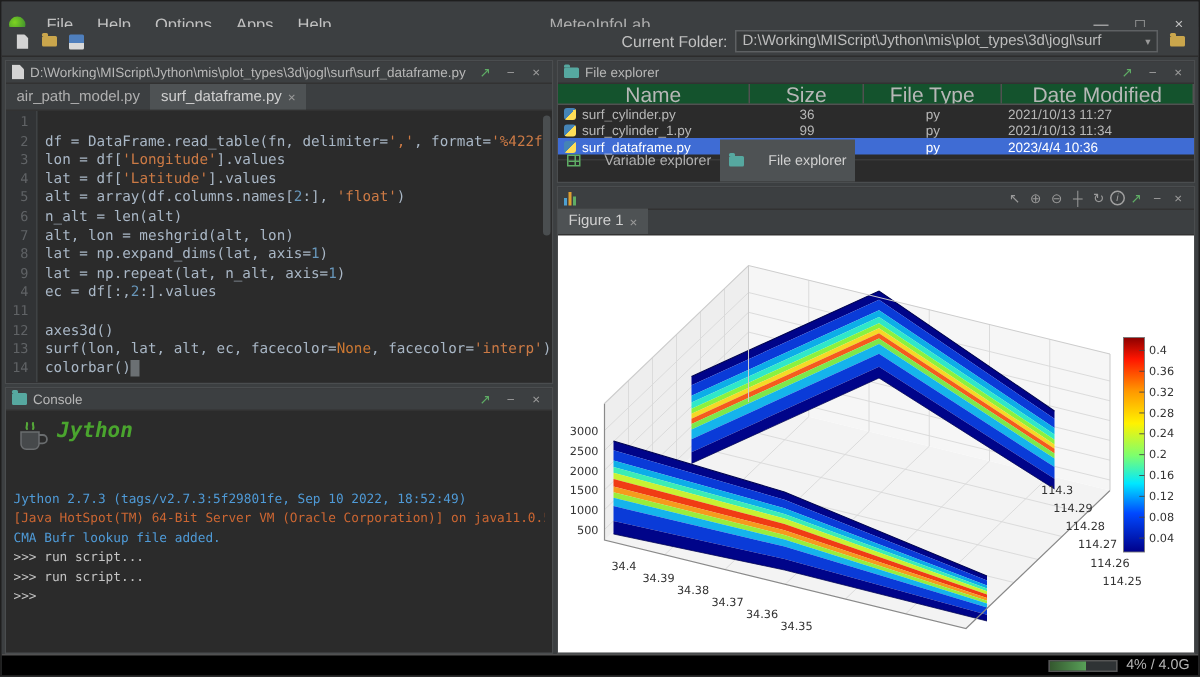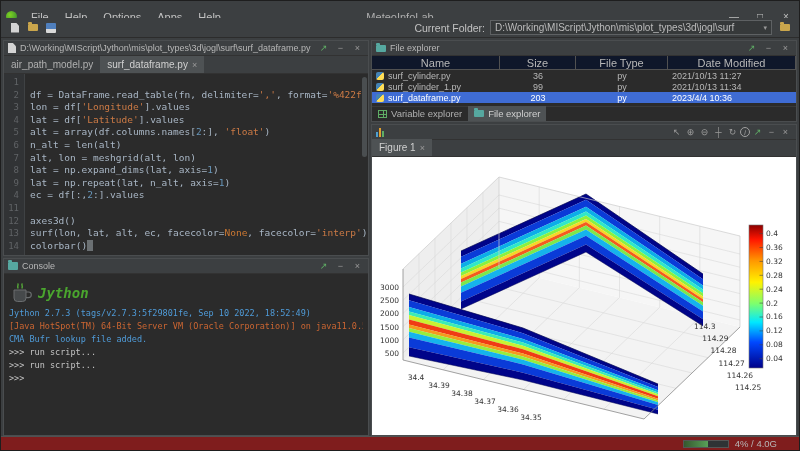--- a/index.html
+++ b/index.html
@@ -51,58 +51,58 @@
 .code-line{display:flex;height:12.6px;line-height:12.6px;position:relative;z-index:1}
 .lnum{flex:none;width:20px;text-align:right;padding-right:5px;color:#606366;font-size:9px}
 .lcontent{padding-left:6px;white-space:pre;color:#a9b7c6}
 .tk-p{color:#a9b7c6}.tk-s{color:#cc7a45}.tk-n{color:#6897bb}.tk-k{color:#cc7832}
 .tk-caret{background:#6b7073}
 .vscroll{position:absolute;right:0;top:0;bottom:0;width:7px;z-index:2}
 .vthumb{position:absolute;right:1px;top:3px;width:5px;height:80px;background:#4a4e50;border-radius:3px}
 
 .console-panel{left:2px;top:257px;width:366px;height:178px}
 .console-body{flex:1;overflow:hidden;padding:3px 5px;font-family:"DejaVu Sans Mono",monospace;font-size:8.5px}
-.jy-logo{display:flex;align-items:center;height:28px;margin:2px 0 0}
+.jy-logo{display:flex;align-items:flex-start;height:28px;margin:2px 0 20px}
 .jy-text{font-size:14px;font-weight:bold;font-style:italic;color:#4aa52e;margin-left:3px}
 .cline{height:13px;line-height:13px;white-space:pre;overflow:hidden}
 .c-info{color:#4f9bd8}.c-warn{color:#cc6632}.c-plain{color:#c4c4c4}
 
 .filex-panel{left:370px;top:39px;width:426px;height:82px}
 .fx-header{display:grid;grid-template-columns:128px 76px 92px 1fr;height:14px;flex:none;
-           background:#0f172a;border-bottom:1px solid #515151;font-size:11px}
+           background:#14532d;border-bottom:1px solid #515151;font-size:14px}
 .fx-header .cell{display:flex;align-items:center;justify-content:center;border-right:1px solid #515151;
            color:#b7b7b7;overflow:hidden}
 .fx-rows{flex:1;overflow:hidden}
 .fx-row{display:grid;grid-template-columns:128px 76px 92px 1fr;height:11px;font-size:9px;color:#b7b7b7}
 .fx-row.selected{background:#3f6cd4;color:#fff}
 .fx-row .cell{display:flex;align-items:center;padding:0 4px;overflow:hidden;white-space:nowrap}
 .cell.c-center{justify-content:center}
 .ic-py{width:8px;height:8px;border-radius:2px;background:linear-gradient(135deg,#4584b6 50%,#ffde57 50%);
        margin-right:4px;flex:none}
 .fx-bottom{height:15px;flex:none;background:#2b2b2b;border-top:1px solid #3a3a3a;display:flex;align-items:flex-end}
-.fx-tab{height:15px;display:flex;align-items:center;gap:4px;padding:0 6px;font-size:9.5px;color:#b0b0b0}
+.fx-tab{height:28px;display:flex;align-items:center;gap:16px;padding:0 6px;font-size:9.5px;color:#b0b0b0}
 .fx-tab.active{background:#4e5254;color:#d0d0d0}
 .ic-grid{width:9px;height:8px;border:1px solid #5fad65;flex:none;
   background:linear-gradient(#5fad65 0 0) 4px 0/1px 100% no-repeat,linear-gradient(#5fad65 0 0) 0 3px/100% 1px no-repeat}
 
 .figures-panel{left:370px;top:123px;width:426px;height:312px}
 .ic-chart{width:10px;height:9px;flex:none;background:
   linear-gradient(#4ea0d0 0 0) 0 100%/2px 5px no-repeat,
   linear-gradient(#e0a030 0 0) 3px 100%/2px 9px no-repeat,
   linear-gradient(#5fad65 0 0) 6px 100%/2px 6px no-repeat}
 .fig-tools{margin-left:auto;display:flex;align-items:center;gap:1px}
 .ic-info{width:10px;height:10px;border:1px solid #a0a0a0;border-radius:50%;display:flex;align-items:center;
          justify-content:center;font-size:7px;font-style:italic;color:#a0a0a0;padding:0}
 .figtabs{height:17px}
 .fig-canvas{flex:1;background:#fff;position:relative}
 #plot3d{position:absolute;inset:0;width:100%;height:100%}
 #plot3d text{font-family:"DejaVu Sans",sans-serif;font-size:7.5px;fill:#333}
 
-.statusbar{position:absolute;left:0;right:0;bottom:0;height:14px;background:#7f1d1d;border-top:1px solid #515151;
-           display:flex;align-items:center;justify-content:flex-end;gap:6px;padding:0 22px;font-size:9.5px;color:#b7b7b7}
+.statusbar{position:absolute;left:0;right:0;bottom:0;height:14px;background:#000000;border-top:1px solid #515151;
+           display:flex;align-items:center;justify-content:flex-end;gap:6px;padding:0 6px;font-size:9.5px;color:#b7b7b7}
 .mem-bar{width:46px;height:8px;background:#2f3335;border:1px solid #555;position:relative;display:inline-block}
 .mem-fill{position:absolute;left:0;top:0;bottom:0;width:55%;background:linear-gradient(90deg,#35582f,#58a058)}
 </style>
 </head>
 <body>
 
 <div class="app">
 
   <div class="menubar">
     <span class="logo"></span>

